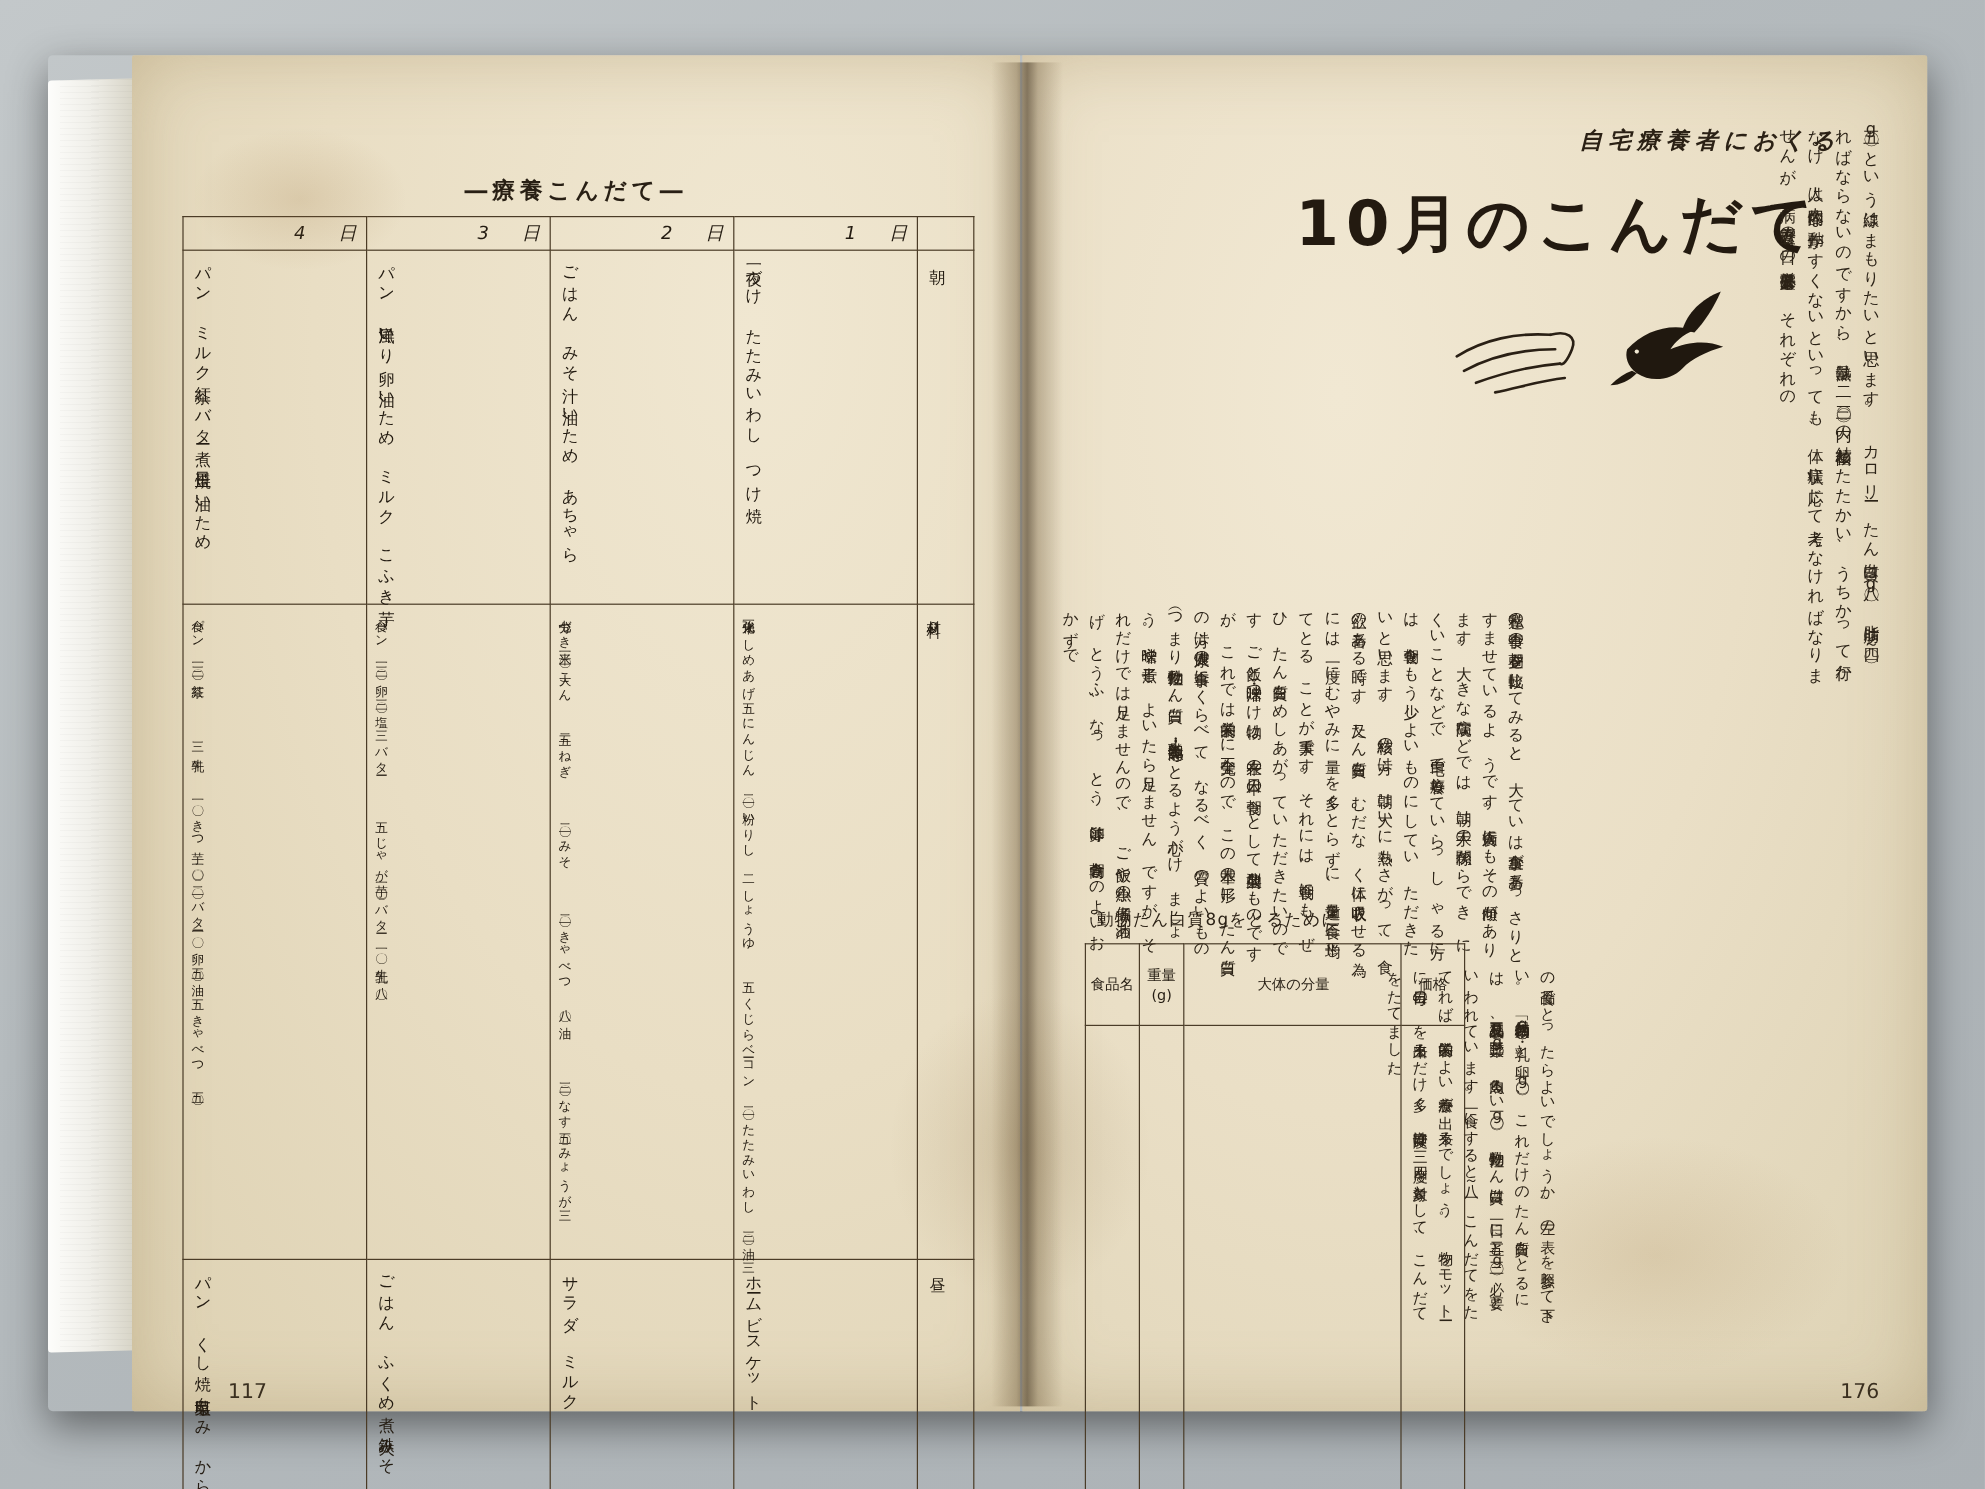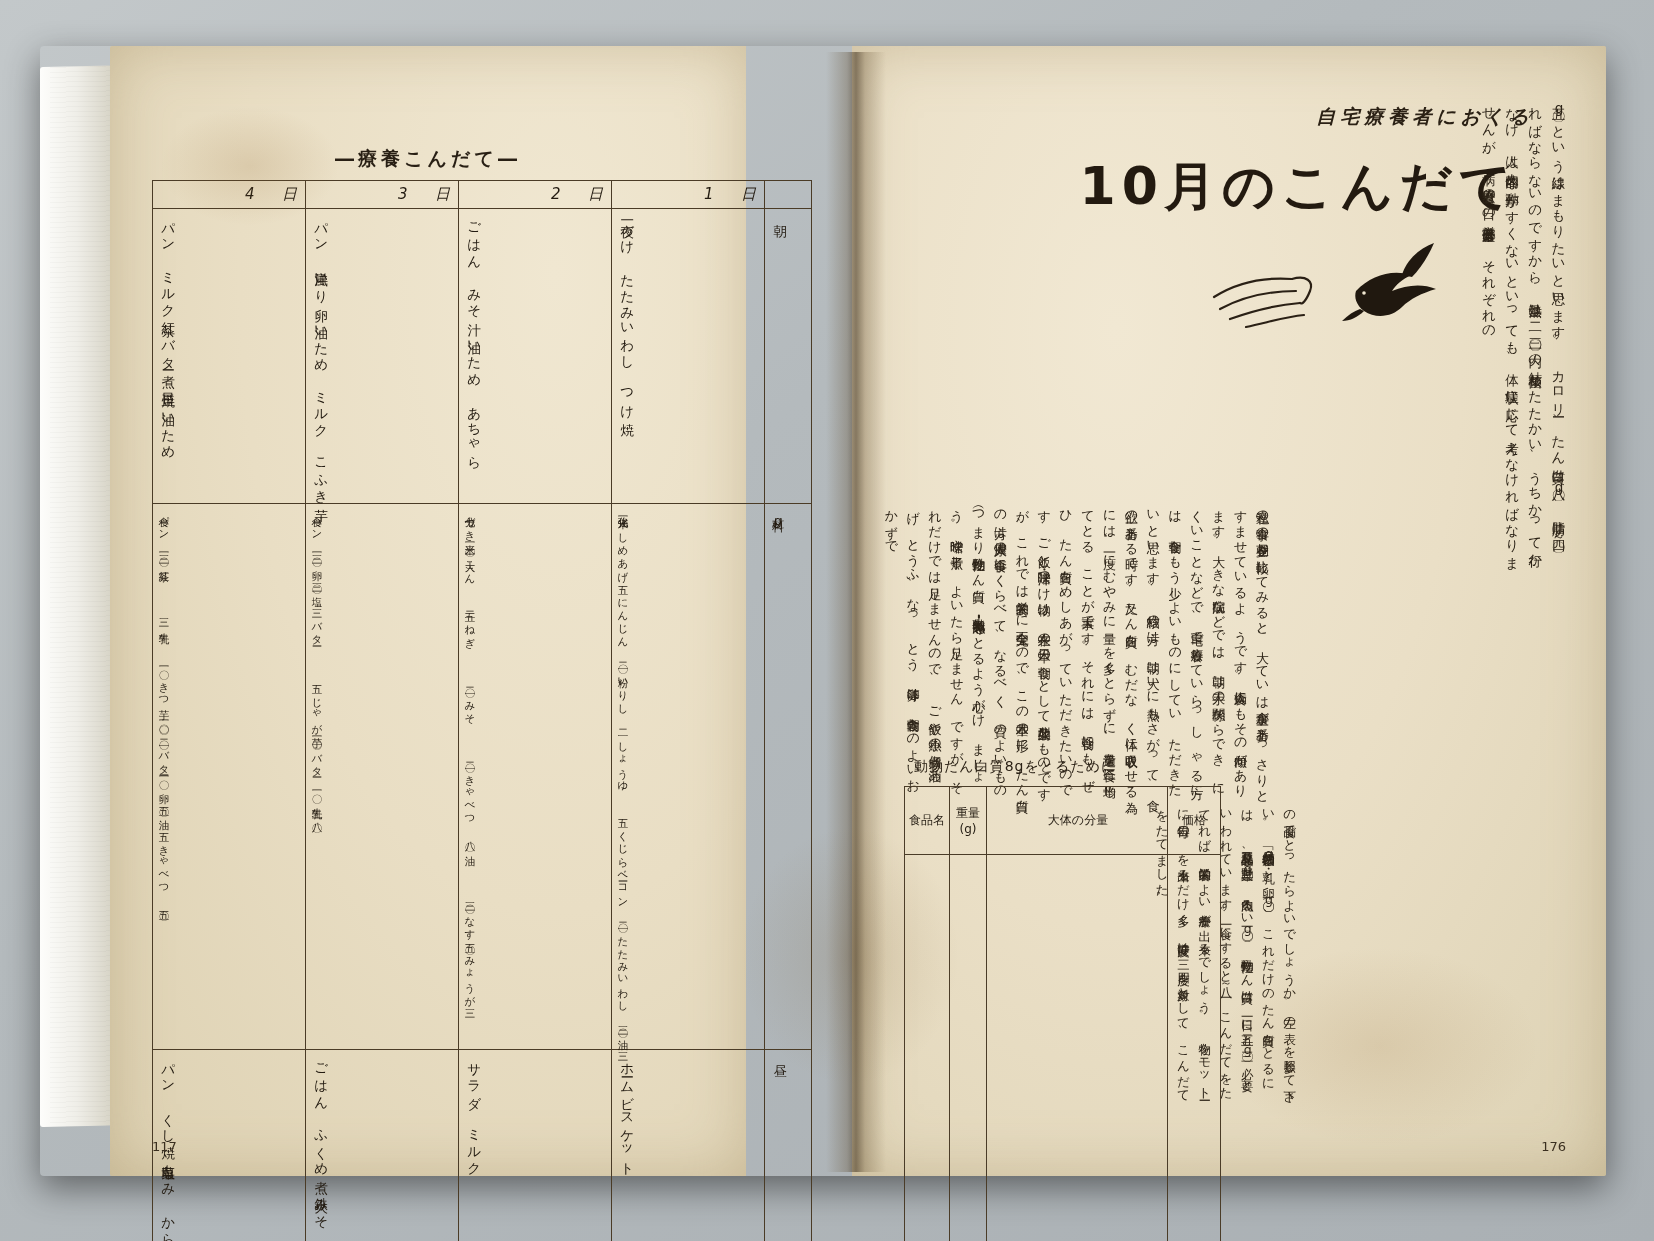--- a/index.html
+++ b/index.html
@@ -16,21 +16,21 @@
         border-radius:3px 0 0 3px;
         transform:skewY(-1.4deg);}
   .page-edge:after{content:"";position:absolute;left:10px;top:0;width:70px;height:100%;
         background:repeating-linear-gradient(180deg,rgba(0,0,0,.05) 0 1px,rgba(0,0,0,0) 1px 5px);
         opacity:.5;}
 
   .page{position:absolute;top:0;height:1130px;
         background:
           radial-gradient(ellipse at 30% 10%, #efe6cf 0%, #e8ddc2 45%, #ded2b4 100%);
         box-shadow:inset 0 0 60px rgba(150,125,80,.35);}
-  .page.left{left:70px;width:636px;border-radius:2px 0 0 2px;
+  .page.left{left:70px;width:740px;border-radius:2px 0 0 2px;
         background:
           radial-gradient(ellipse at 70% 20%, #f0e7d1 0%, #e9dec4 50%, #ddd1b2 100%);}
   .page.right{left:812px;width:754px;border-radius:0 2px 2px 0;
         background:
           radial-gradient(ellipse at 35% 25%, #f1e8d3 0%, #eadfc6 50%, #ddd2b4 100%);}
   .gutter{position:absolute;left:786px;top:6px;width:60px;height:1120px;
         background:linear-gradient(90deg,rgba(90,70,40,.0) 0%,rgba(90,70,40,.30) 35%,rgba(60,45,25,.55) 50%,rgba(90,70,40,.28) 65%,rgba(90,70,40,0) 100%);
         z-index:5;pointer-events:none;}
   .stain{position:absolute;border-radius:50%;pointer-events:none;}
 
@@ -54,21 +54,21 @@
   table.nut{position:absolute;left:52px;top:740px;border-collapse:collapse;
         font-size:12px;color:#241c12;background:transparent;}
   table.nut td,table.nut th{border:1px solid #4a3c28;padding:18px 4px;text-align:center;
         font-weight:normal;}
   table.nut .food{writing-mode:vertical-rl;text-orientation:upright;height:100%;
         padding:3px 2px;font-size:11.5px;letter-spacing:0px;}
   table.nut .amt{width:170px;text-align:center;padding-left:6px;font-size:12px;}
   table.nut .price{width:44px;}
   table.nut .w{width:28px;}
 
-  .pgnum{position:absolute;bottom:22px;font-size:13px;color:#3a2f1f;}
+  .pgnum{position:absolute;bottom:6px;font-size:17px;color:#3a2f1f;margin-left:38px;}
   .pgnum.r{right:40px;}
   .pgnum.l{left:42px;}
 
   
   .menu-head{position:absolute;left:0;right:0;top:100px;text-align:center;
         font-size:19px;letter-spacing:4px;color:#281f14;font-weight:bold;}
   table.menu{position:absolute;left:42px;top:134px;border-collapse:collapse;
         width:660px;color:#231b11;}
   table.menu td{border:1.6px solid #4a3b26;vertical-align:top;padding:4px 2px;}
   .cellv{writing-mode:vertical-rl;text-orientation:upright;display:block;

